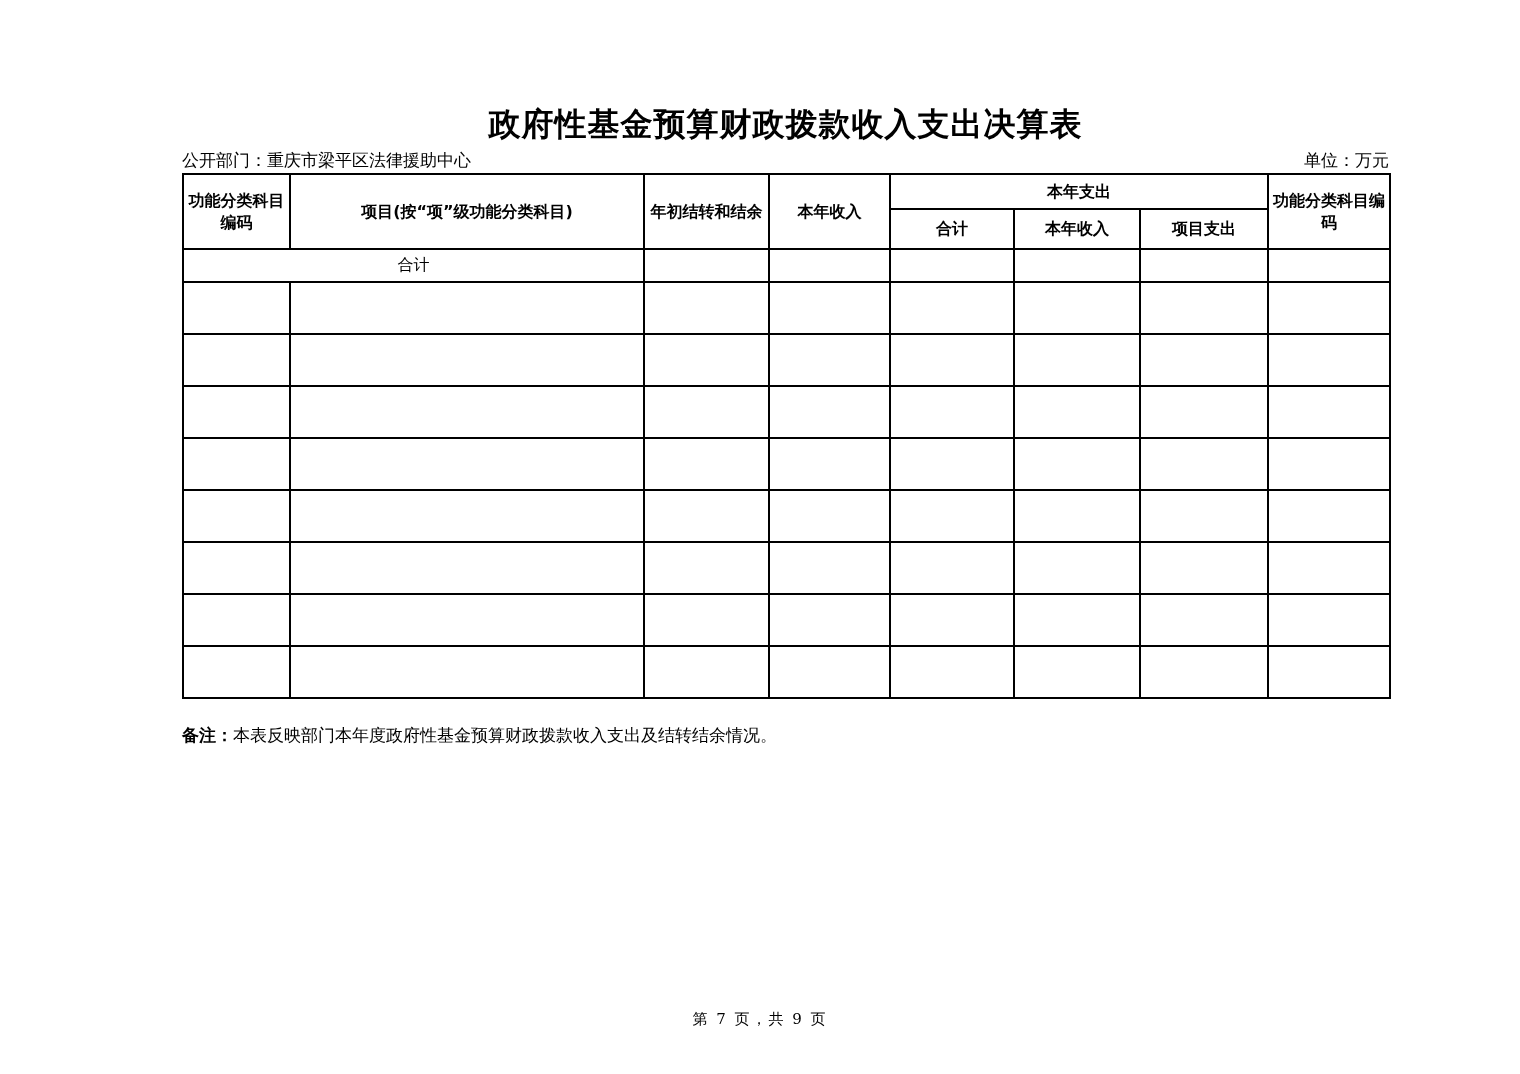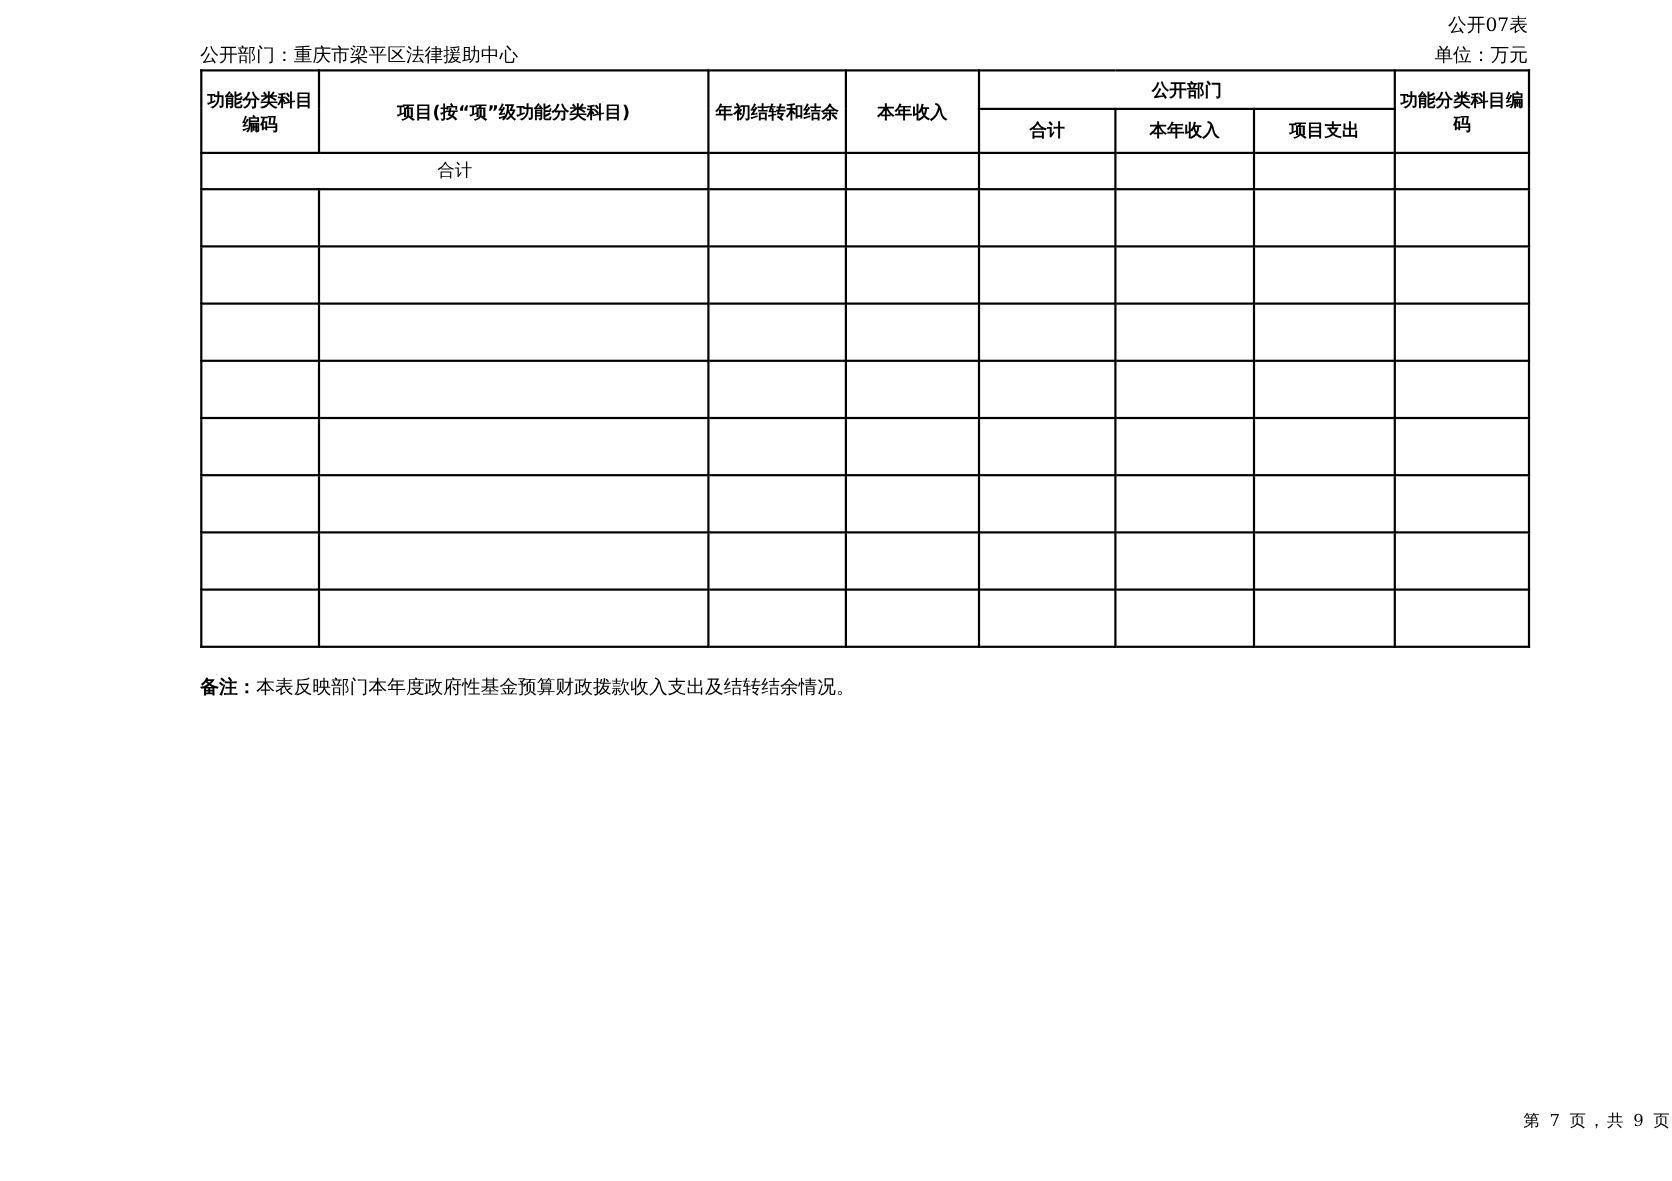--- a/index.html
+++ b/index.html
@@ -70,33 +70,33 @@
     font-size: 17px;
     line-height: 23px;
   }
   .notes .note-line2 { margin-top: 18px; }
   .notes b { font-weight: bold; }
   .page-footer {
     position: absolute;
     left: 0;
     top: 1010px;
     width: 1520px;
-    text-align: right;
+    text-align: center;
     font-size: 15px;
     letter-spacing: 2px;
   }
 </style>
 </head>
 <body>
 
 <div class="page">
   <div class="content">
 
-
-    <div class="table-no-line">公开07表</div>
+    <div class="doc-title">政府性基金预算财政拨款收入支出决算表</div>
+
 
     <div class="meta-row">
       <div><span>公开部门：</span><span>重庆市梁平区法律援助中心</span></div>
       <div>单位：万元</div>
     </div>
 
     <table class="budget">
       <colgroup>
         <col style="width:107px">
         <col style="width:354px">
@@ -106,21 +106,21 @@
         <col style="width:126px">
         <col style="width:128px">
         <col style="width:122px">
       </colgroup>
       <thead>
         <tr class="hdr-top">
           <th rowspan="2">功能分类科目编码</th>
           <th rowspan="2">项目(按“项”级功能分类科目)</th>
           <th rowspan="2">年初结转和结余</th>
           <th rowspan="2">本年收入</th>
-          <th colspan="3">公开部门</th>
+          <th colspan="3">本年支出</th>
           <th rowspan="2">功能分类科目编码</th>
         </tr>
         <tr class="hdr-sub">
           <th>合计</th>
           <th>本年收入</th>
           <th>项目支出</th>
         </tr>
       </thead>
       <tbody id="budget-tbody">
         <tr class="total-row">

